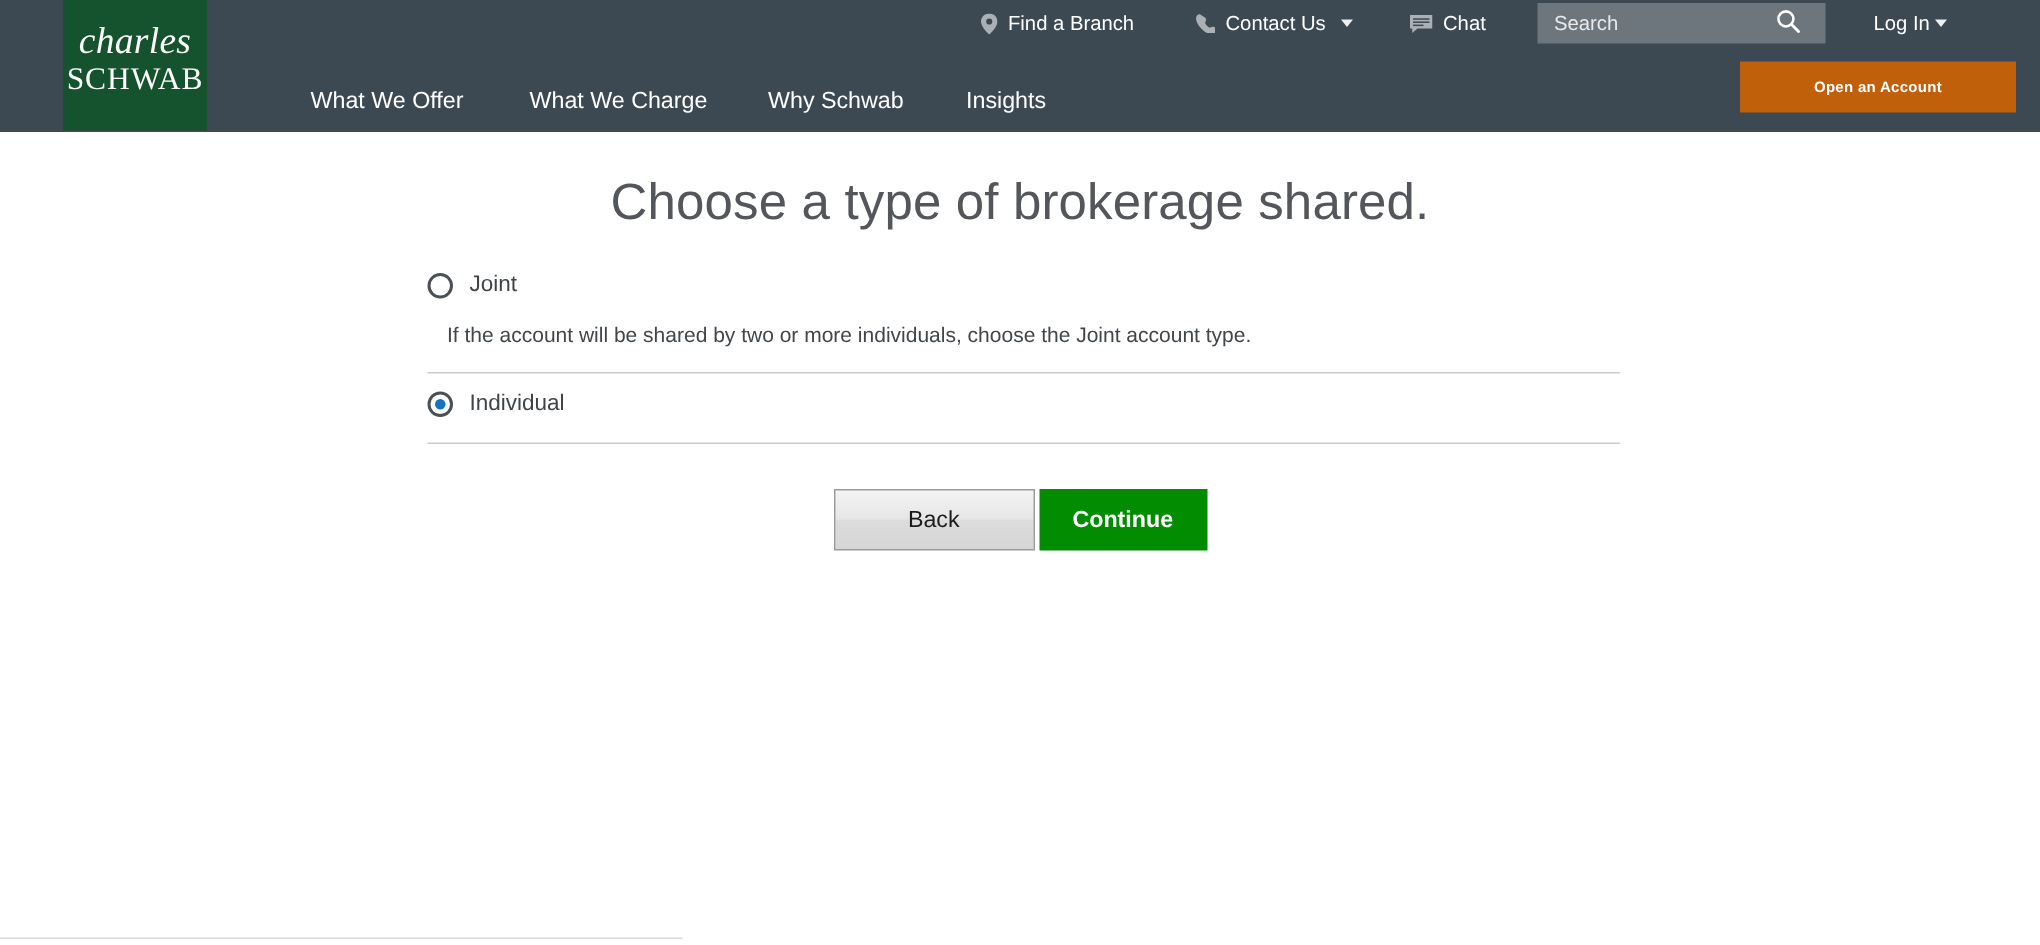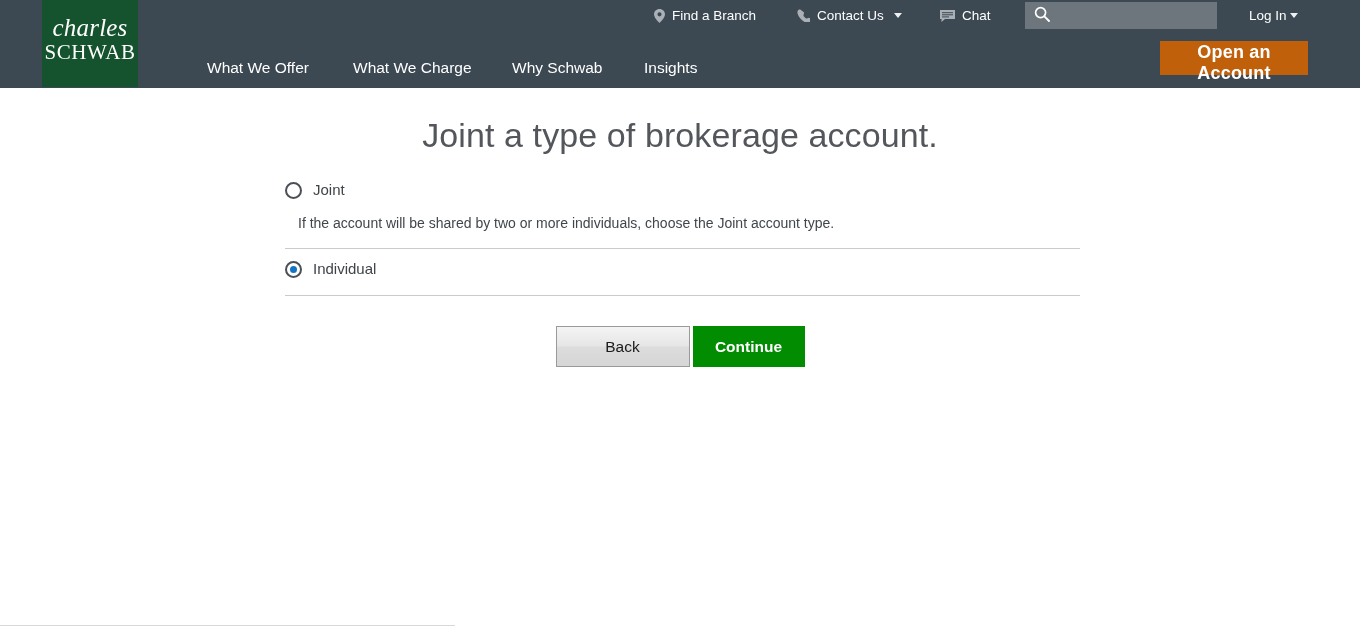--- a/index.html
+++ b/index.html
@@ -125,26 +125,26 @@
     cursor: pointer;
   }
   .nav-0 { left: 207px; }
   .nav-1 { left: 353px; }
   .nav-2 { left: 512px; }
   .nav-3 { left: 644px; }
 
   .open-account {
     position: absolute;
     left: 1160px; top: 41px;
-    width: 148px; height: 34px;
+    width: 184px; height: 34px;
     background: #c0600b;
     color: #ffffff;
     border: 0;
     font-family: "Liberation Sans", sans-serif;
-    font-size: 18px;
+    font-size: 10px;
     font-weight: bold;
     letter-spacing: .2px;
     cursor: pointer;
   }
 
   
   .main {
     position: relative;
     width: 1360px;
     height: 542px;
@@ -283,20 +283,21 @@
             <path fill="#c9ced2" d="M0 0h15v9H5l-3.5 3V9H0z"></path>
             <rect x="2" y="2.2" width="11" height="1" fill="#3c4852"></rect>
             <rect x="2" y="4.3" width="11" height="1" fill="#3c4852"></rect>
             <rect x="2" y="6.4" width="7" height="1" fill="#3c4852"></rect>
           </svg>
       </span>
       <span>Chat</span>
     </div>
 
     <div class="search-box">
+      <input class="search-input" type="text" placeholder="Search" style="">
       <button class="search-btn">
         <span>
           <svg width="16" height="16" viewBox="0 0 16 16">
             <circle cx="6.6" cy="6.6" r="5" fill="none" stroke="#ffffff" stroke-width="1.7"></circle>
             <line x1="10.4" y1="10.4" x2="15" y2="15" stroke="#ffffff" stroke-width="1.9" stroke-linecap="round"></line>
           </svg>
         </span>
       </button>
     </div>
 
@@ -311,21 +312,21 @@
     <div class="nav-item nav-1">What We Charge</div>
     <div class="nav-item nav-2">Why Schwab</div>
     <div class="nav-item nav-3">Insights</div>
   </div>
 
   <button class="open-account">Open an Account</button>
 </div>
 
 <div class="main">
 
-  <h1 class="page-title">Joint a type of brokerage account.</h1>
+  <h1 class="page-title">Choose a type of brokerage shared.</h1>
 
   <div class="options">
 
     <div class="option-row second">
       <label class="radio-line">
         <span class="radio"></span>
         <span class="radio-label">Joint</span>
       </label>
       <div class="helper-text">If the account will be shared by two or more individuals, choose the Joint account type.</div>
     </div>

